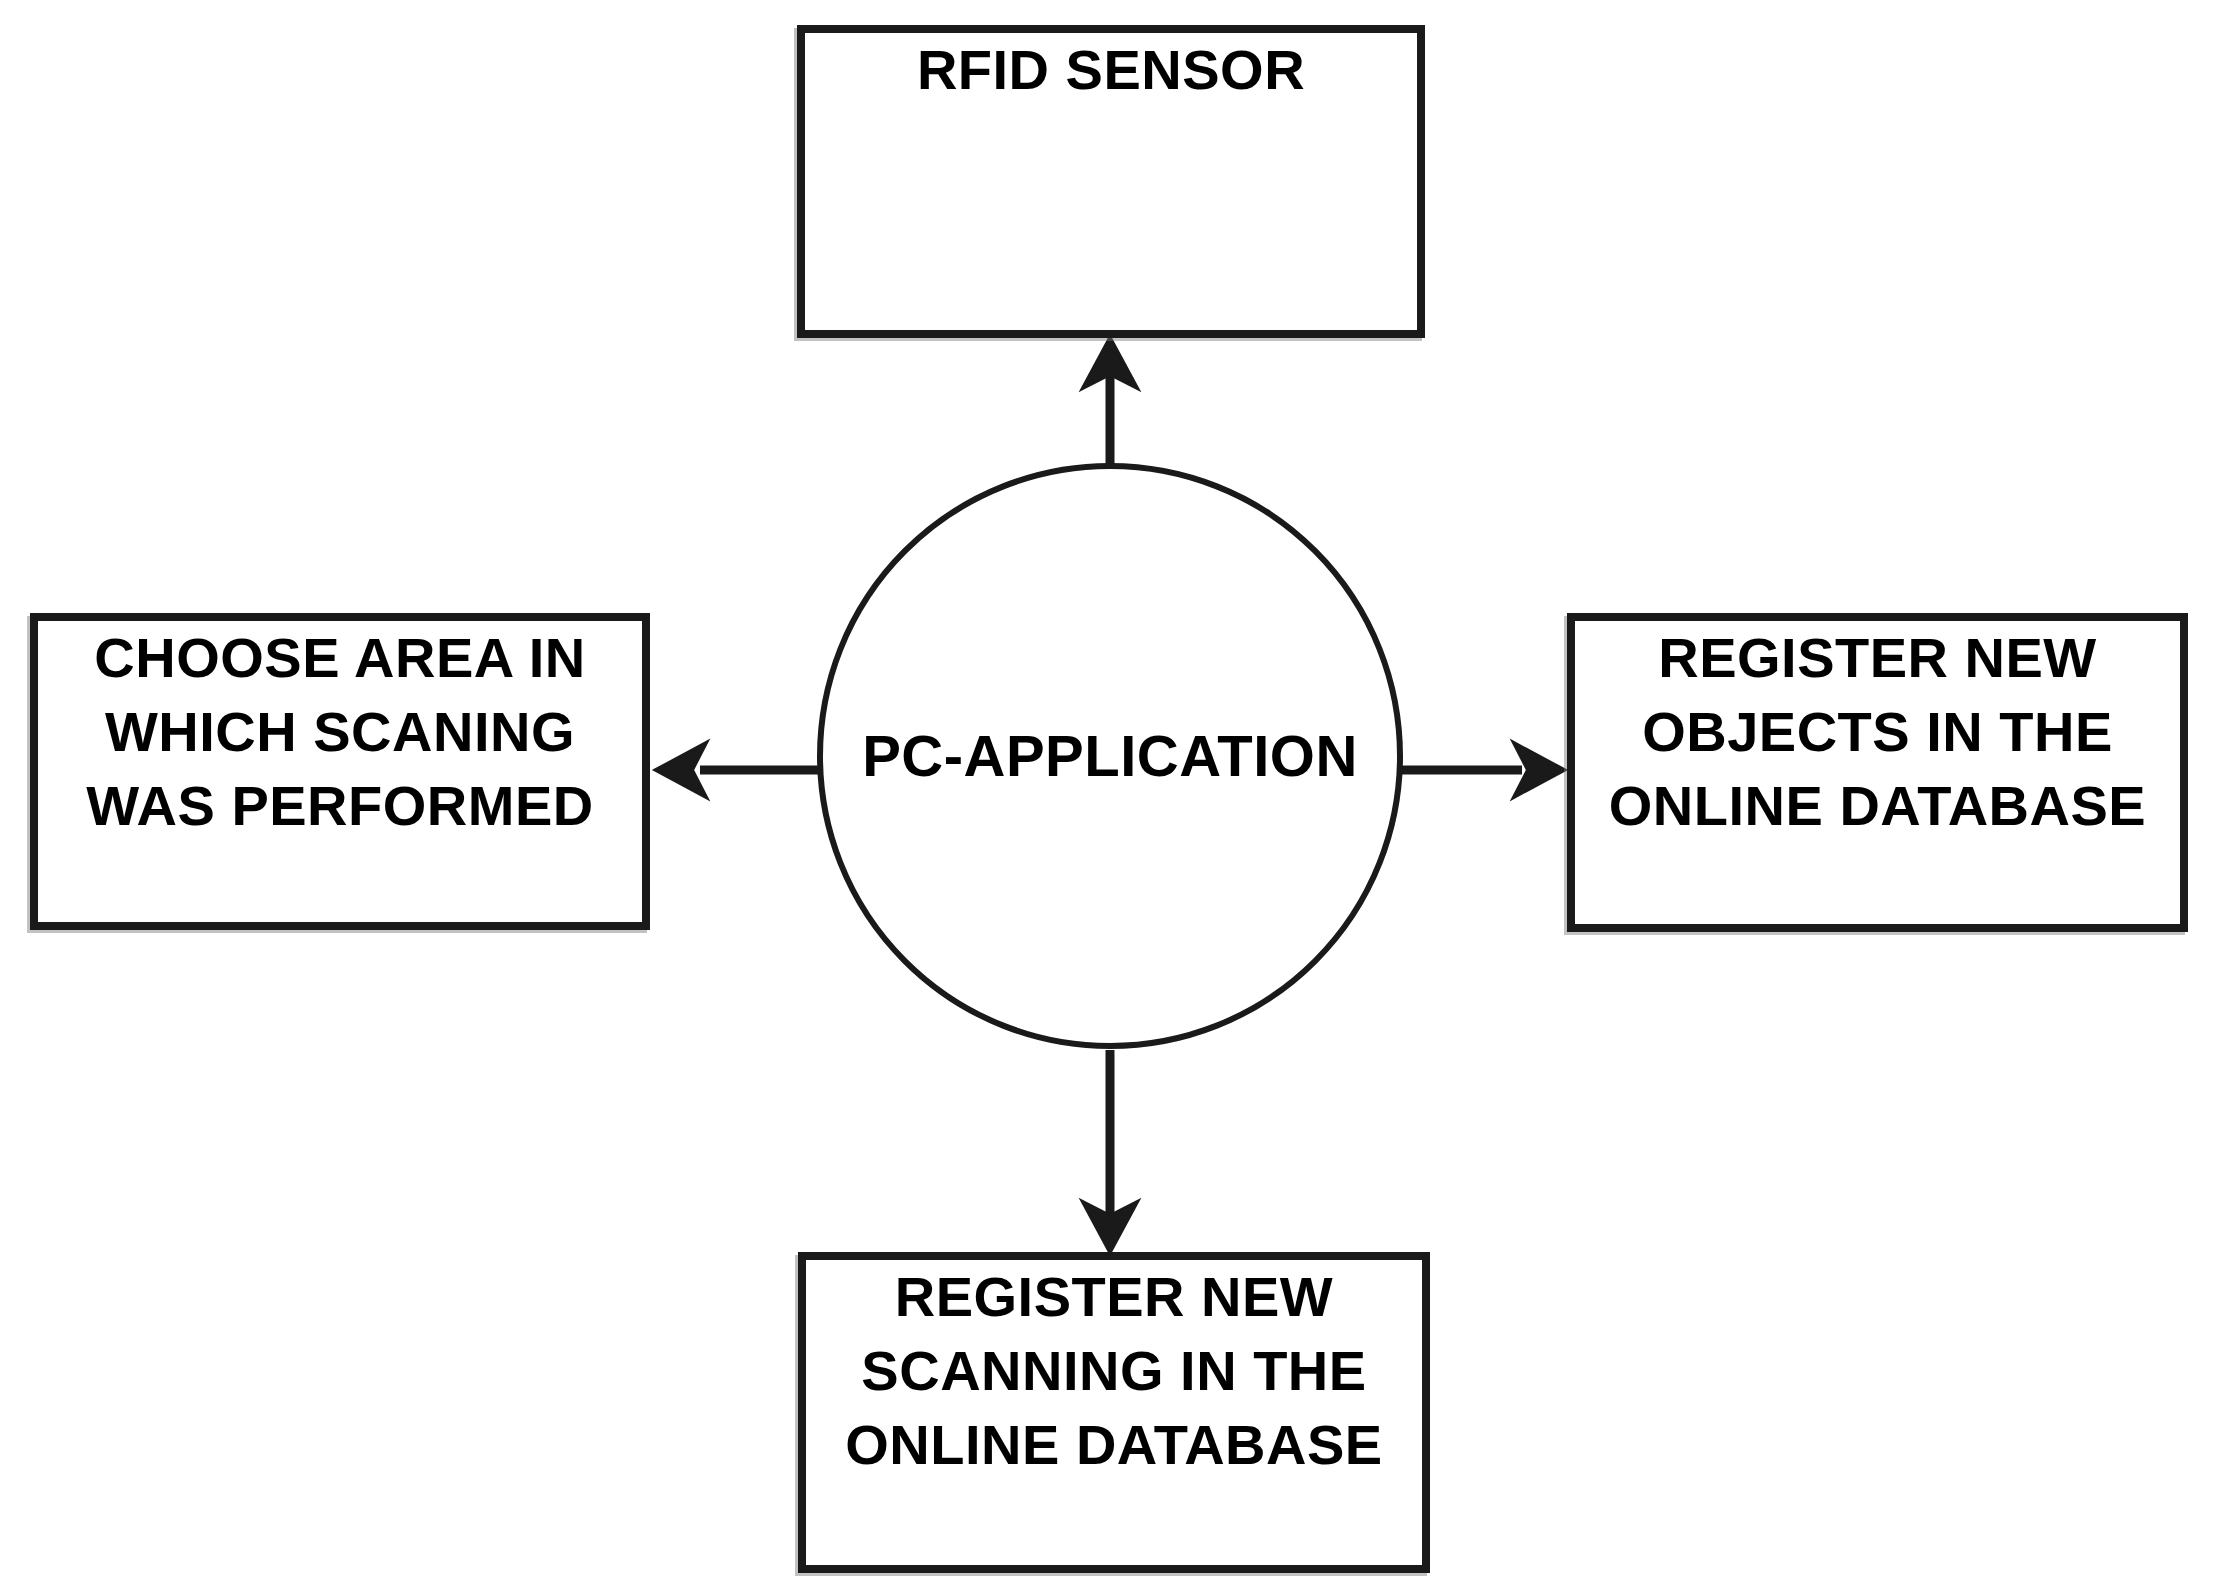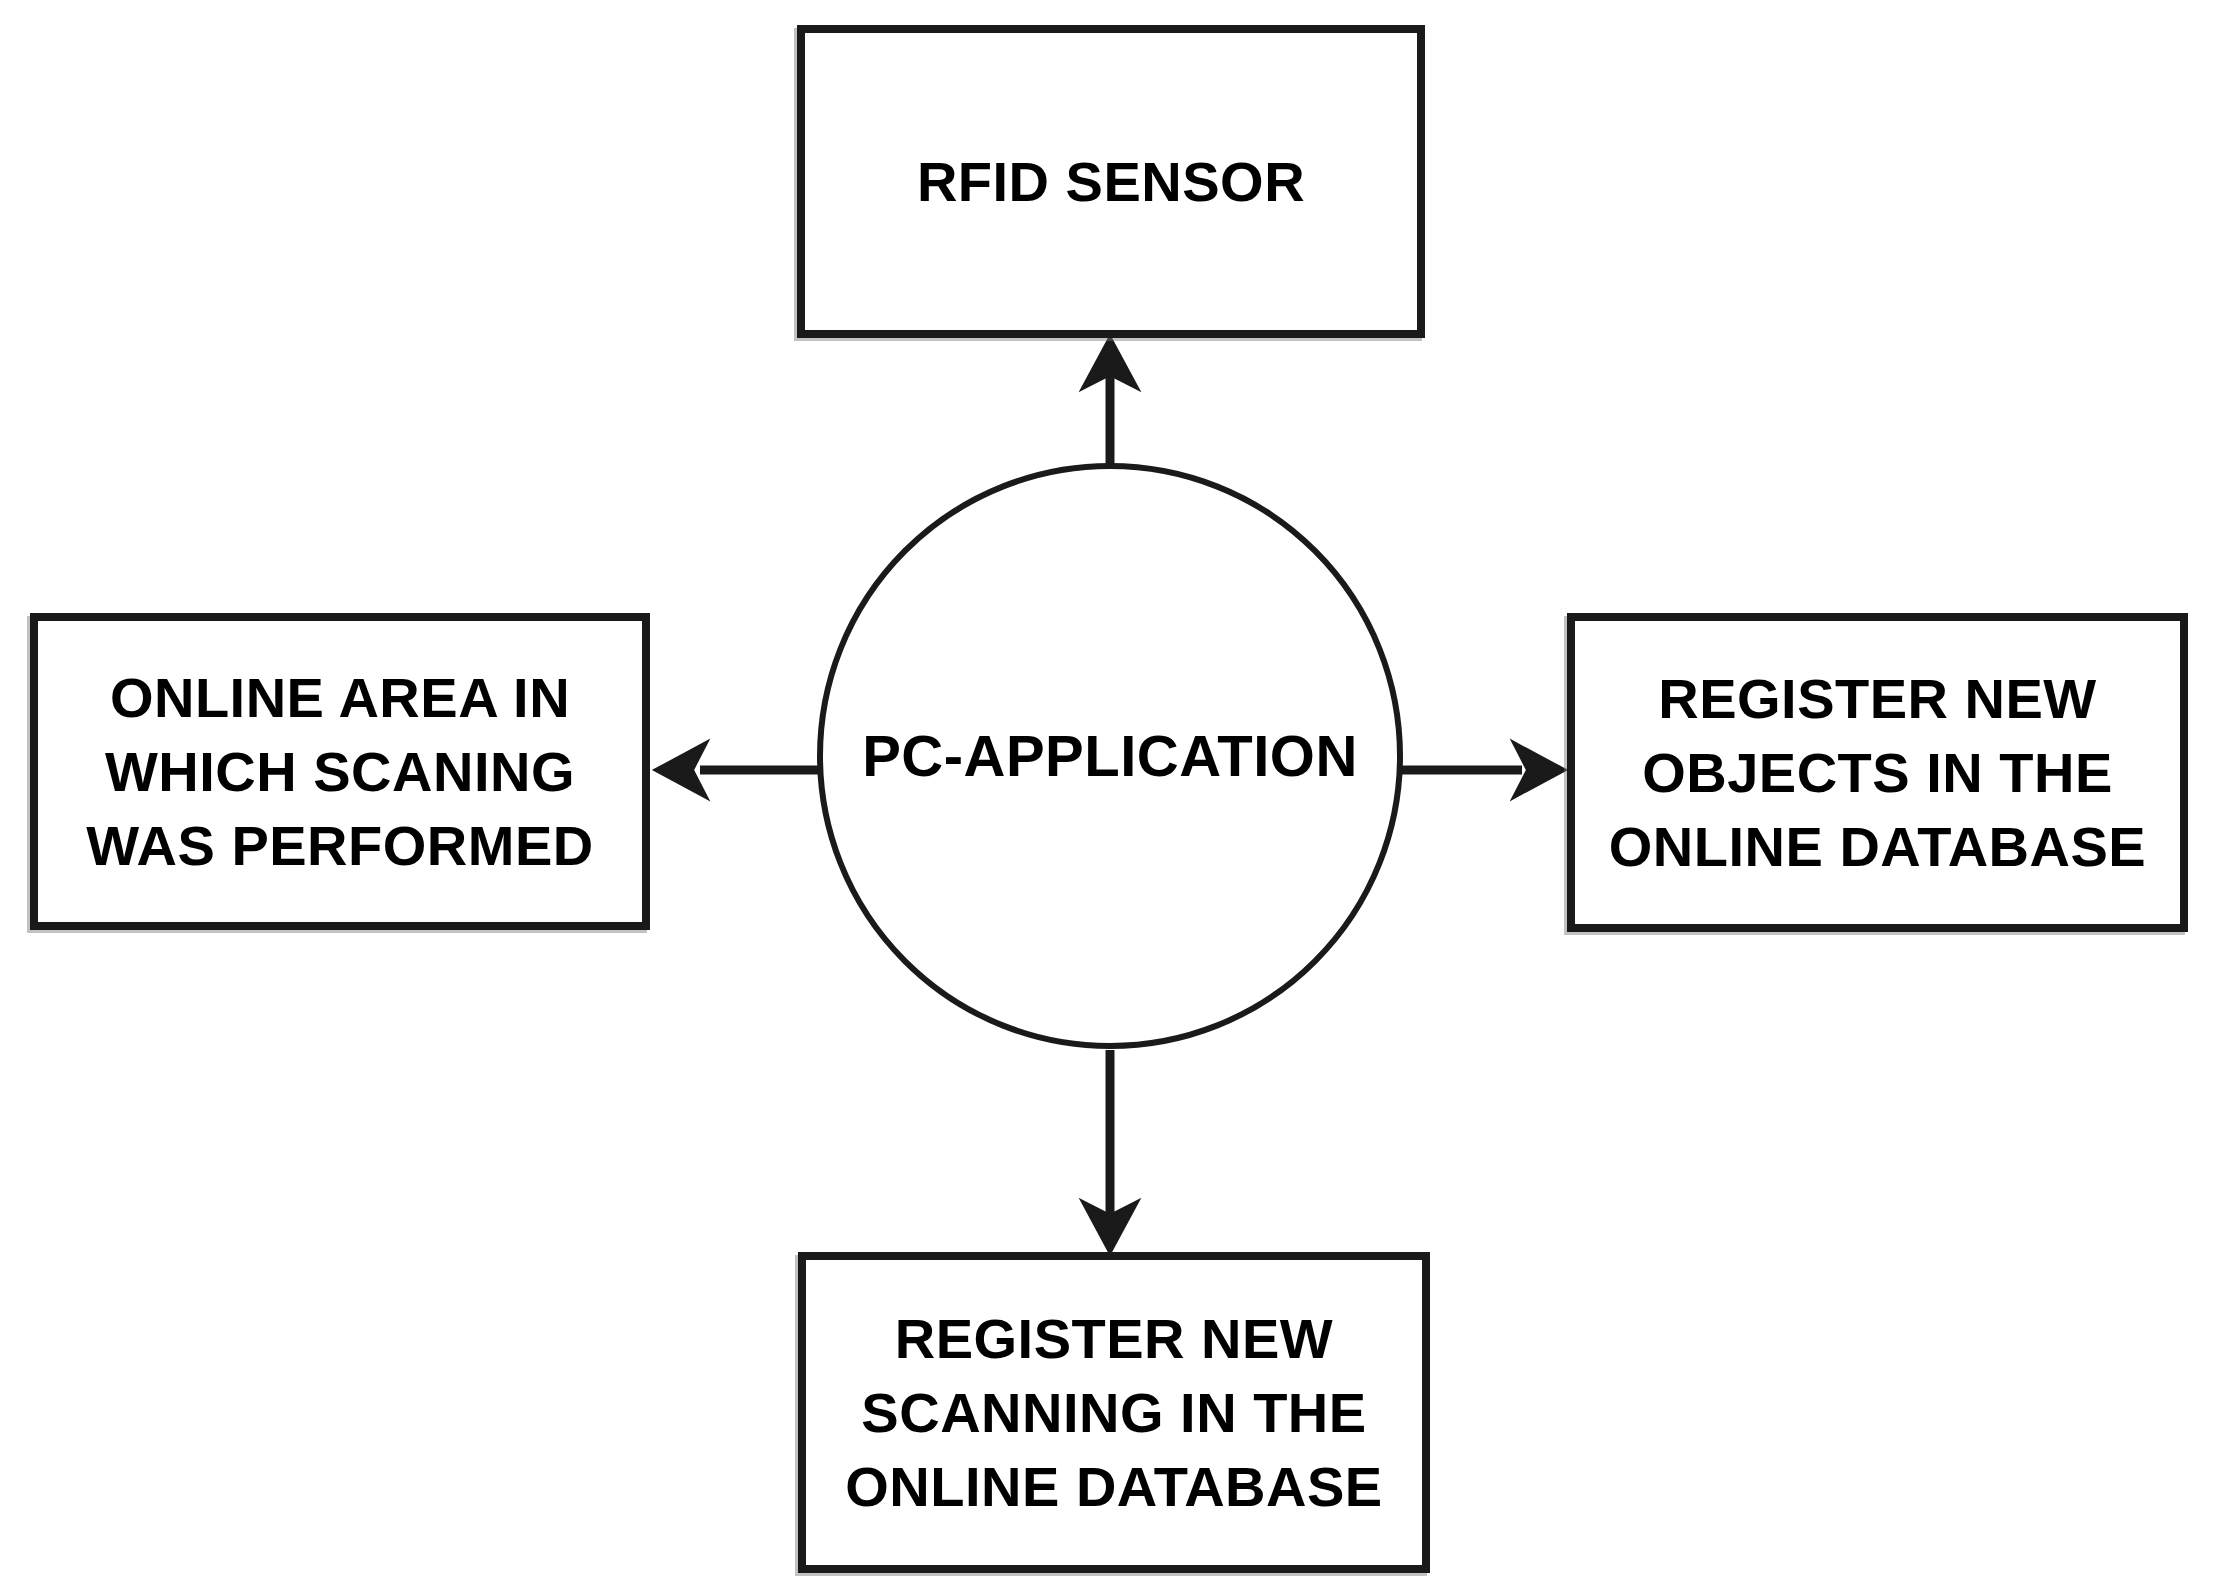--- a/index.html
+++ b/index.html
@@ -18,21 +18,21 @@
   .arrows {
     position: absolute;
     left: 0;
     top: 0;
     width: 2217px;
     height: 1593px;
   }
   .node {
     position: absolute;
     display: flex;
-    align-items: center;
+    align-items: flex-start;
     justify-content: center;
     text-align: center;
     background: #ffffff;
     border: 8px solid #1a1a1a;
     box-sizing: border-box;
     box-shadow: -3px 3px 0 rgba(120,120,120,0.45);
   }
   .node .label, .circle .label {
     font-weight: bold;
     font-size: 56px;
@@ -91,21 +91,21 @@
       <line x1="1384" y1="770" x2="1522" y2="770" stroke-width="9"></line>
       <polygon points="1566,770 1512,741 1527,770 1512,799" stroke-width="2"></polygon>
     </g>
   </svg>
 
   <div class="node node-top">
     <span class="label">RFID SENSOR</span>
   </div>
 
   <div class="node node-left">
-    <span class="label">ONLINE AREA IN
+    <span class="label">CHOOSE AREA IN
 WHICH SCANING
 WAS PERFORMED</span>
   </div>
 
   <div class="node node-right">
     <span class="label">REGISTER NEW
 OBJECTS IN THE
 ONLINE DATABASE</span>
   </div>
 

